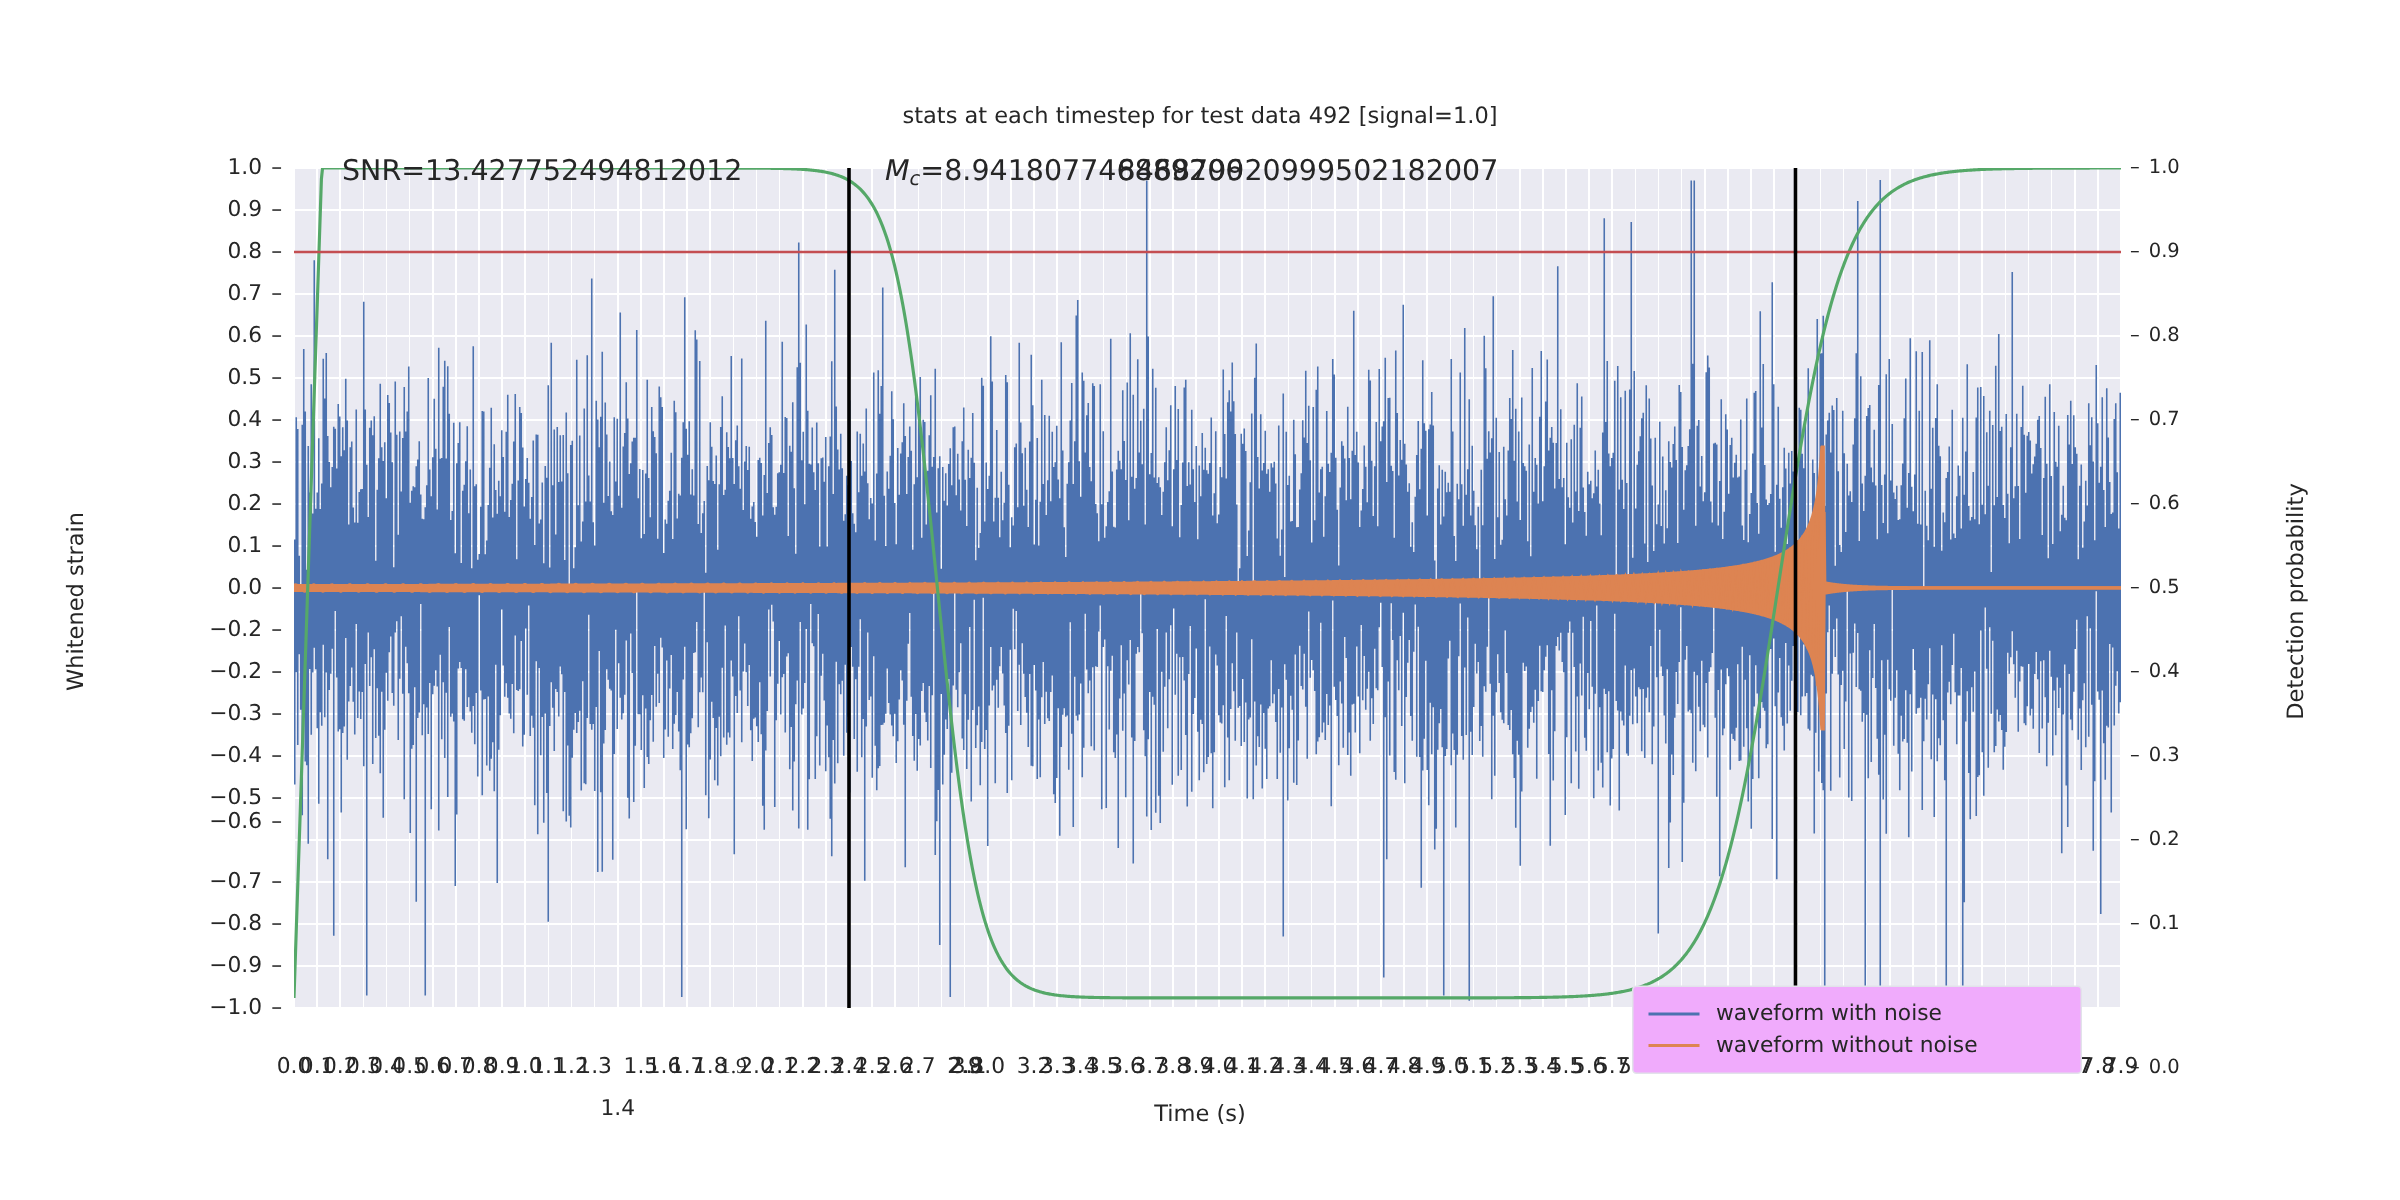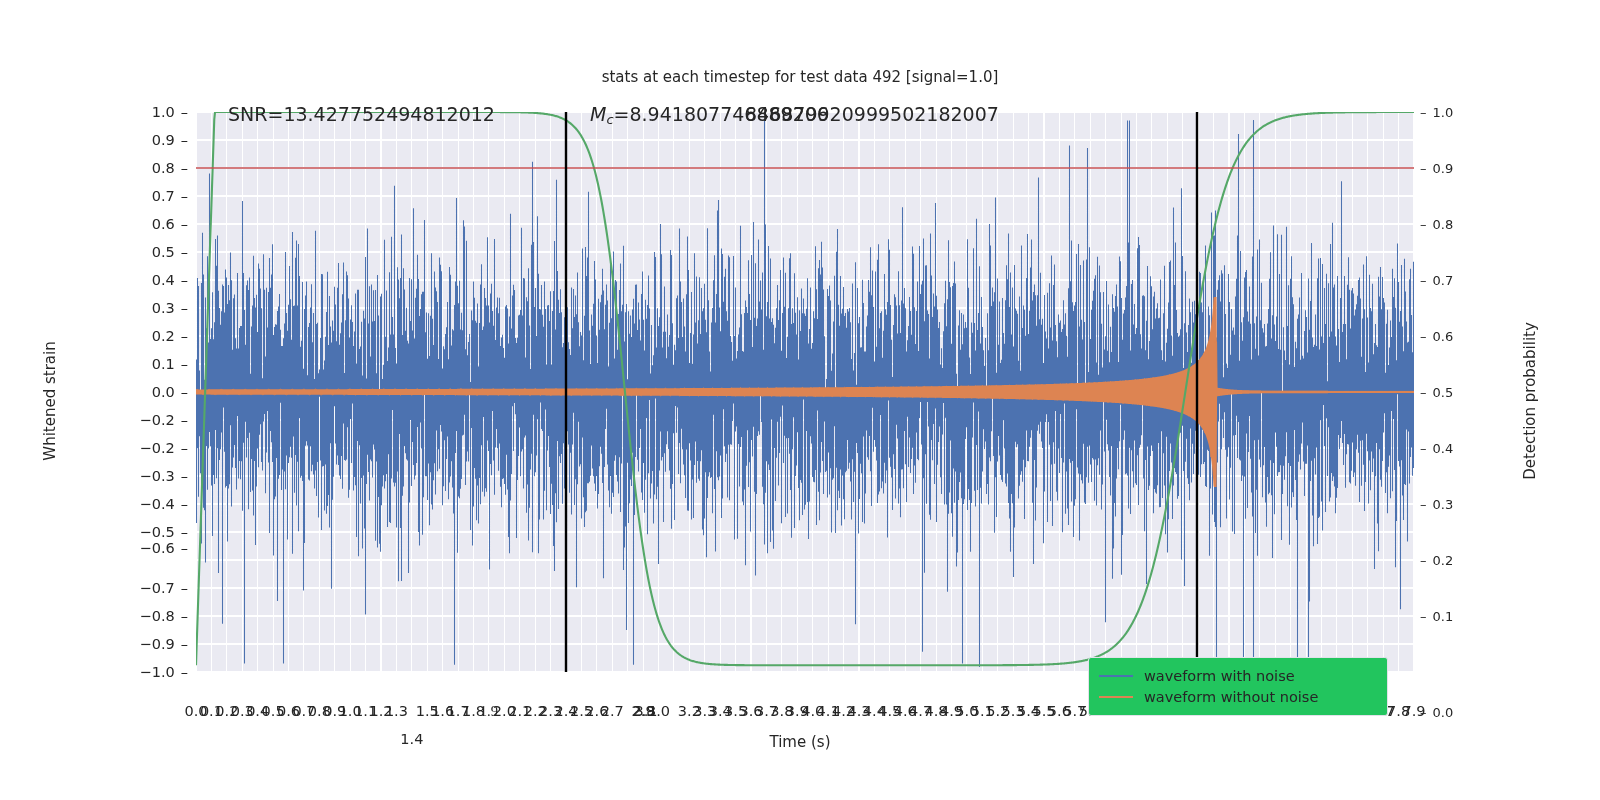--- a/index.html
+++ b/index.html
@@ -37,21 +37,21 @@
   .ylabel-r{position:absolute;left:1400px;top:392px;width:260px;text-align:center;
             font-size:15px;transform:rotate(-90deg);transform-origin:center;}
 
   
   .annot{position:absolute;font-size:19px;color:#262626;white-space:nowrap;}
   .mc-italic{font-style:italic;}
   .mc-sub{font-size:13px;vertical-align:-0.25em;font-style:italic;}
 
   
   .legend{position:absolute;left:1088px;top:657px;width:300px;
-          background:#22c55e;border:1px solid #e2e2ea;border-radius:3px;
+          background:#f0abfc;border:1px solid #e2e2ea;border-radius:3px;
           padding:7px 10px 8px 10px;box-sizing:border-box;}
   .legend-row{display:flex;align-items:center;height:21px;}
   .legend-line{width:34px;height:0;border-top:2.3px solid #4c72b0;margin-right:11px;}
   .legend-line.orange{border-top-color:#dd8452;}
   .legend-label{font-size:14.5px;color:#262626;}
 
   svg{display:block;}
 </style>
 </head>
 <body>

